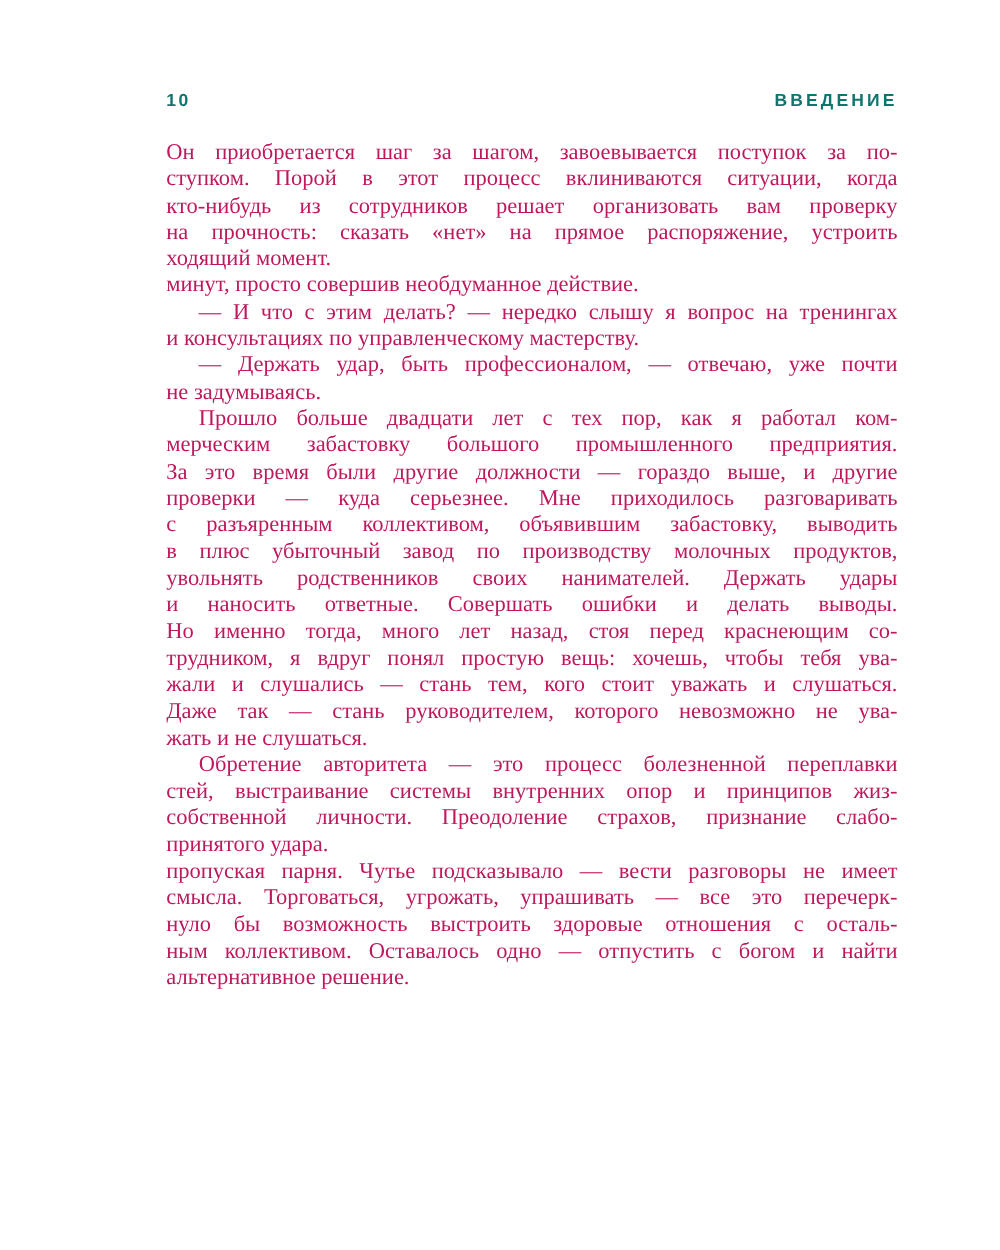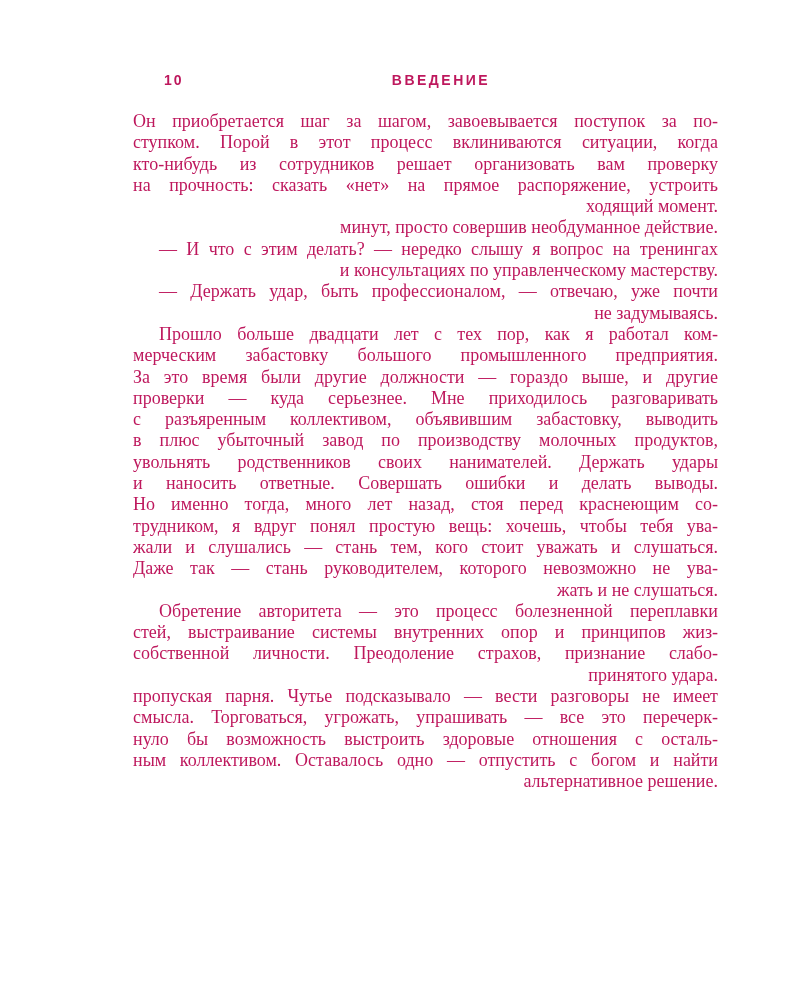--- a/index.html
+++ b/index.html
@@ -20,43 +20,42 @@
     top: 72px;
     width: 585px;
   }
   .header {
     position: relative;
     height: 20px;
     margin-bottom: 19px;
     font-family: "Liberation Sans", sans-serif;
     font-weight: 700;
     font-size: 14px;
-    color: #be185d;
-    margin-left: 31px;
+    color: #0f766e;
   }
   .pagenum {
     position: absolute;
     left: 0;
     top: 0;
     letter-spacing: 2px;
   }
   .running {
     display: block;
-    text-align: center;
+    text-align: right;
     letter-spacing: 2.5px;
   }
   .body-text {
     font-family: "Liberation Serif", "DejaVu Serif", serif;
     font-size: 18px;
     color: #be185d;
   }
   .line {
     line-height: 21.3px;
     height: 21.3px;
-    text-align: right;
+    text-align: left;
     overflow: hidden;
   }
   .line.fill {
     text-align: justify;
     text-align-last: justify;
   }
   .line.indent {
     padding-left: 26px;
   }
 </style>

